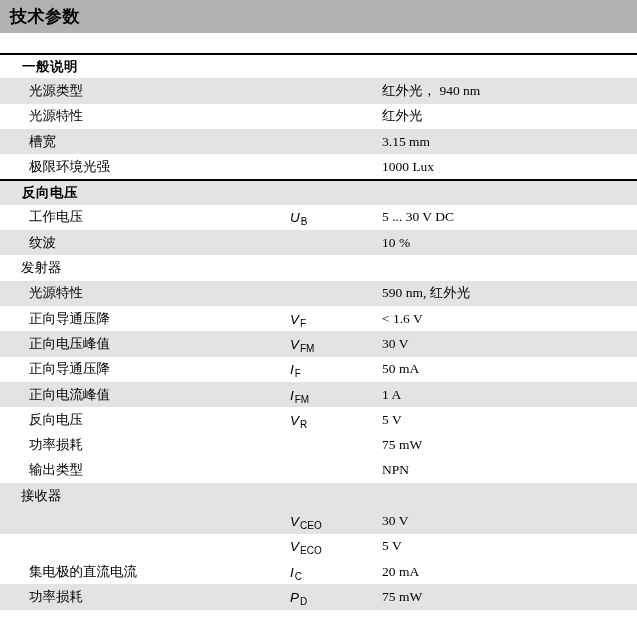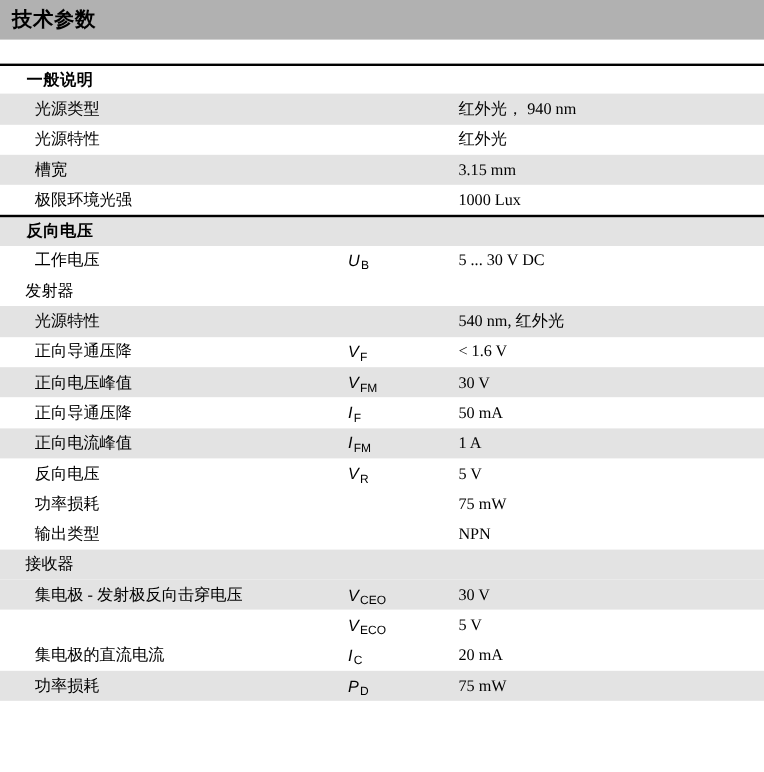--- a/index.html
+++ b/index.html
@@ -99,28 +99,33 @@
   </div>
     <div class="row section shaded">
     <span class="label">反向电压</span>
 
   </div>
     <div class="row data">
     <span class="label">工作电压</span>
     <span class="sym"><i class="sym-base">U</i><span class="sym-sub">B</span></span>
     <span class="val">5 ... 30 V DC</span>
   </div>
+    <div class="row data shaded">
+    <span class="label">纹波</span>
+
+    <span class="val">10 %</span>
+  </div>
     <div class="row subsection">
     <span class="label">发射器</span>
 
   </div>
     <div class="row data shaded">
     <span class="label">光源特性</span>
 
-    <span class="val">540 nm, 红外光</span>
+    <span class="val">590 nm, 红外光</span>
   </div>
     <div class="row data">
     <span class="label">正向导通压降</span>
     <span class="sym"><i class="sym-base">V</i><span class="sym-sub">F</span></span>
     <span class="val">&lt; 1.6 V</span>
   </div>
     <div class="row data shaded">
     <span class="label">正向电压峰值</span>
     <span class="sym"><i class="sym-base">V</i><span class="sym-sub">FM</span></span>
     <span class="val">30 V</span>
@@ -148,21 +153,20 @@
     <div class="row data">
     <span class="label">输出类型</span>
 
     <span class="val">NPN</span>
   </div>
     <div class="row subsection shaded">
     <span class="label">接收器</span>
 
   </div>
     <div class="row data shaded">
-    <span class="label">集电极 - 发射极反向击穿电压</span>
     <span class="sym"><i class="sym-base">V</i><span class="sym-sub">CEO</span></span>
     <span class="val">30 V</span>
   </div>
     <div class="row data">
     <span class="sym"><i class="sym-base">V</i><span class="sym-sub">ECO</span></span>
     <span class="val">5 V</span>
   </div>
     <div class="row data">
     <span class="label">集电极的直流电流</span>
     <span class="sym"><i class="sym-base">I</i><span class="sym-sub">C</span></span>

